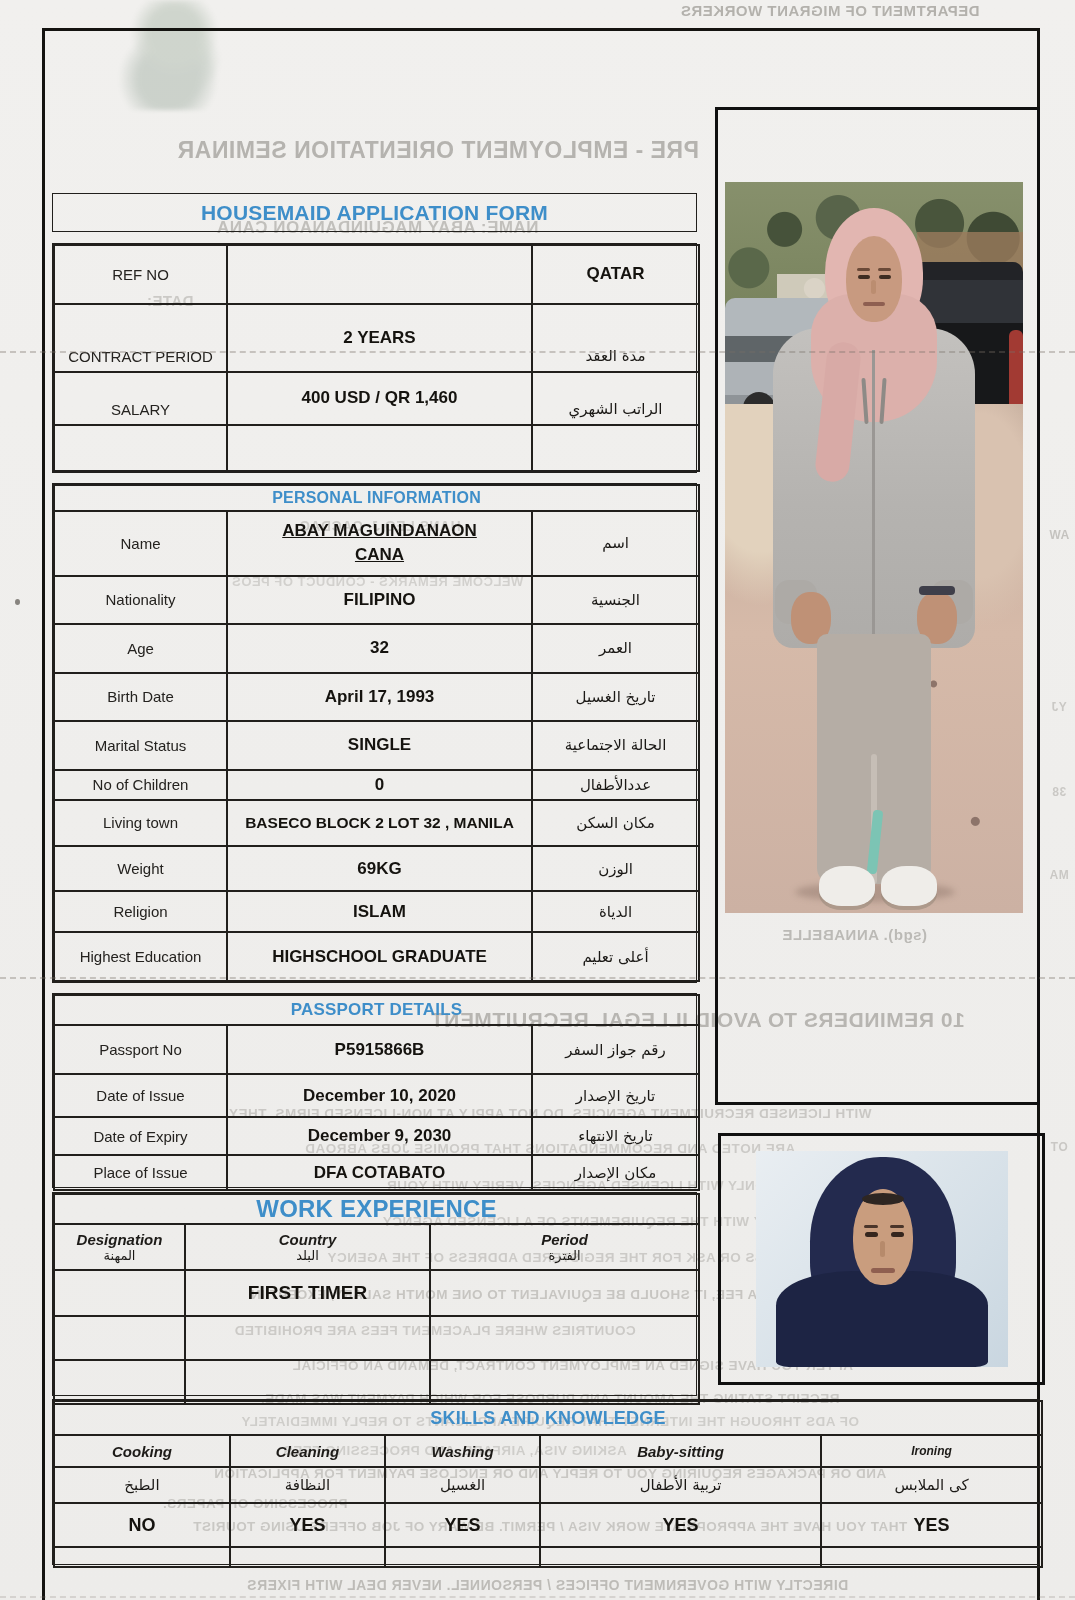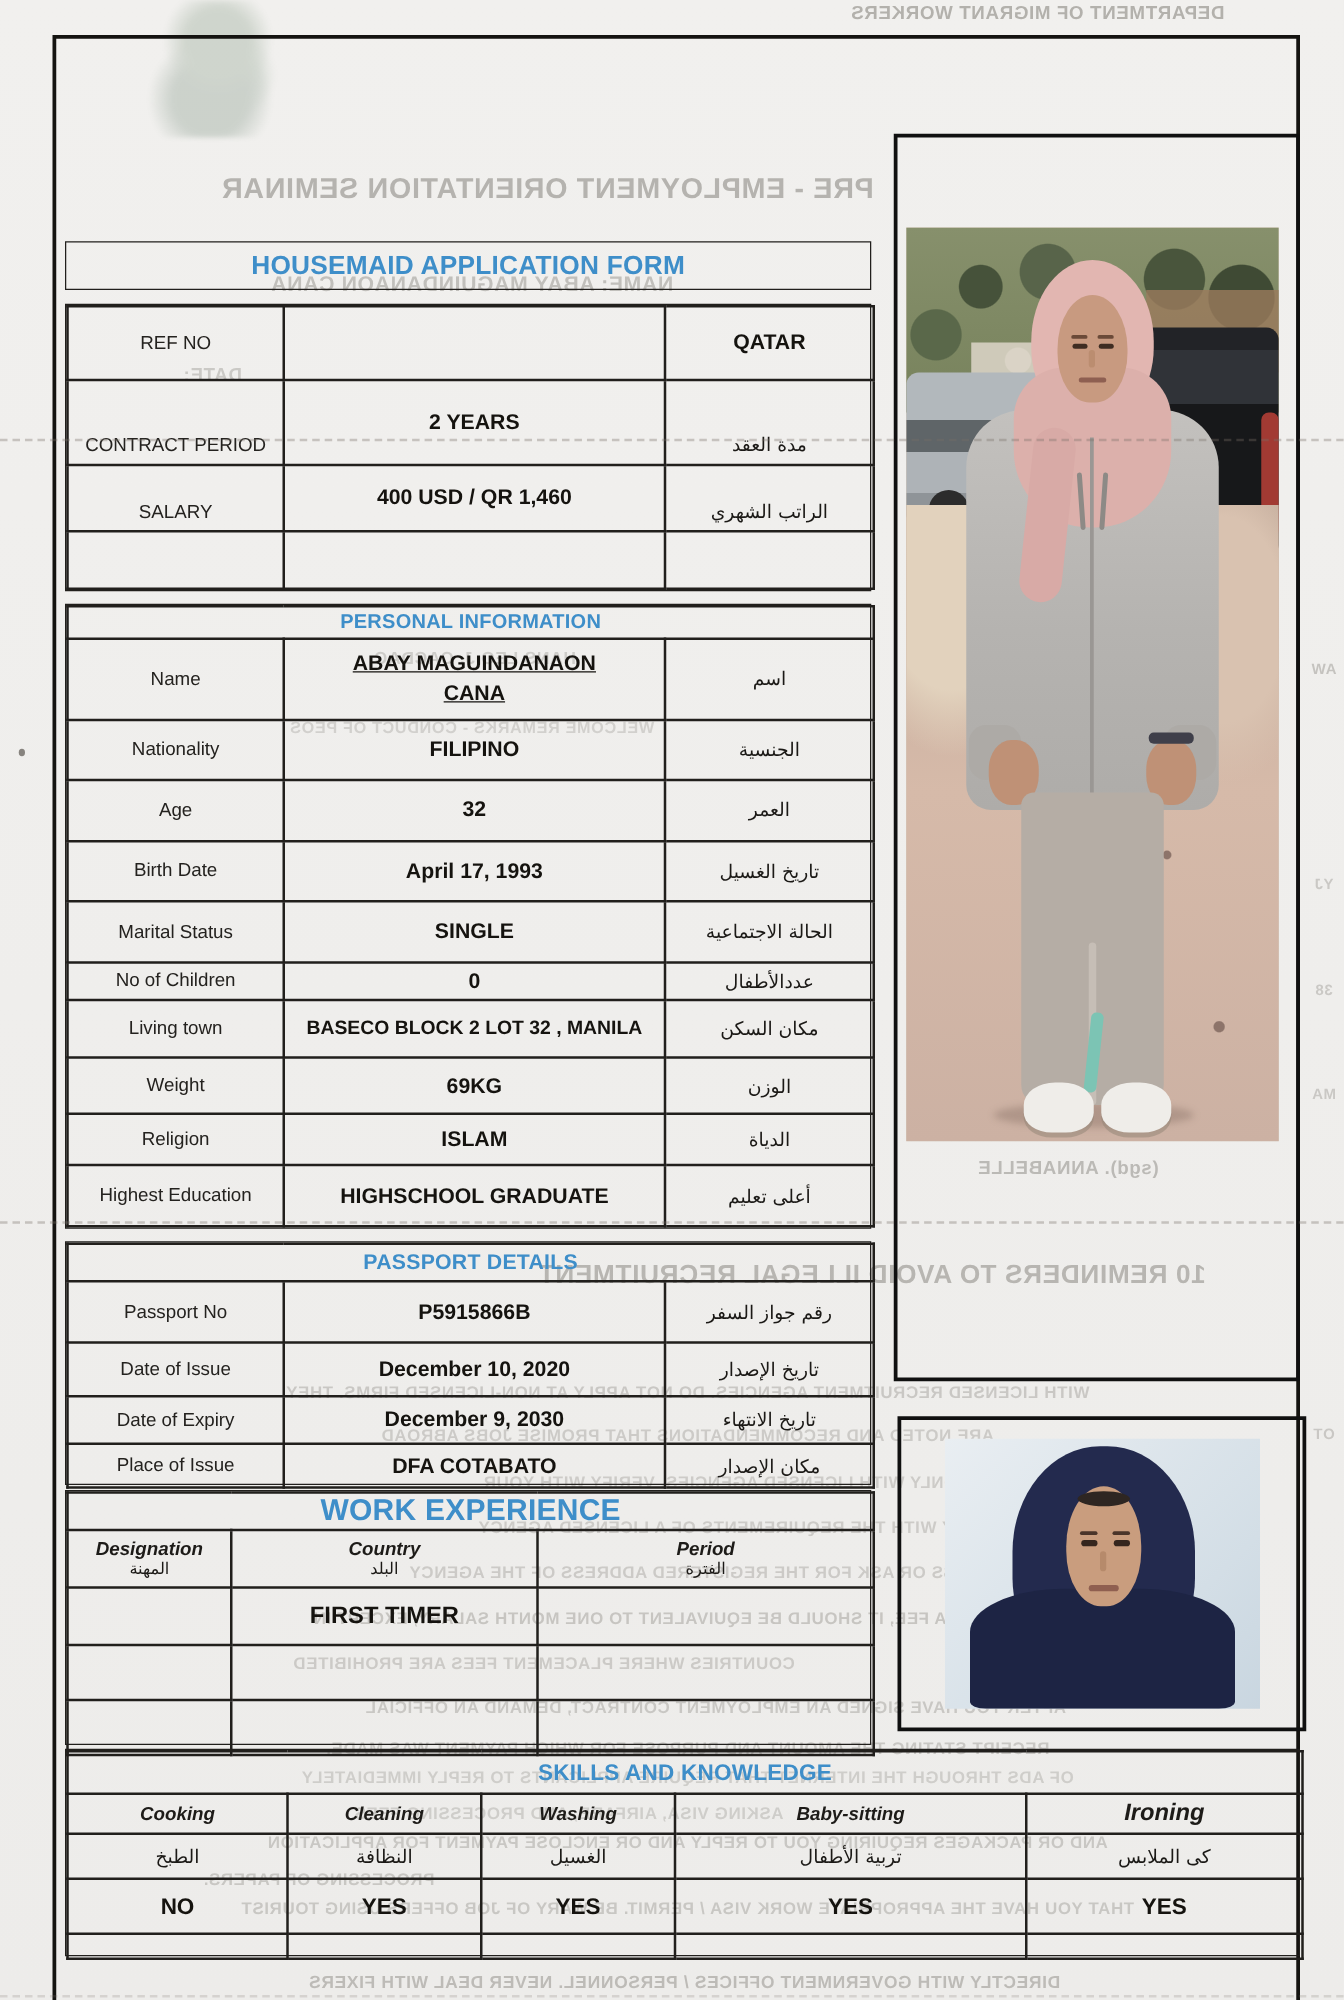--- a/index.html
+++ b/index.html
@@ -349,21 +349,21 @@
         </colgroup>
       <tbody>
           <tr style="height:34px">
         <td colspan="5" class="blue" style="font-size:18px;">SKILLS AND KNOWLEDGE</td>
       </tr>
       <tr style="height:32px">
         <td class="ital" style="font-size:15px; font-weight:bold;">Cooking</td>
         <td class="ital" style="font-size:15px; font-weight:bold;">Cleaning</td>
         <td class="ital" style="font-size:15px; font-weight:bold;">Washing</td>
         <td class="ital" style="font-size:15px; font-weight:bold;">Baby-sitting</td>
-        <td class="ital" style="font-size:19px; font-weight:bold;">Ironing</td>
+        <td class="ital" style="font-size:12px; font-weight:bold;">Ironing</td>
       </tr>
       <tr style="height:36px">
         <td class="arb">الطبخ</td>
         <td class="arb">النظافة</td>
         <td class="arb">الغسيل</td>
         <td class="arb">تربية الأطفال</td>
         <td class="arb">كى الملابس</td>
       </tr>
       <tr style="height:44px">
         <td class="val" style="font-size:18px;">NO</td>

